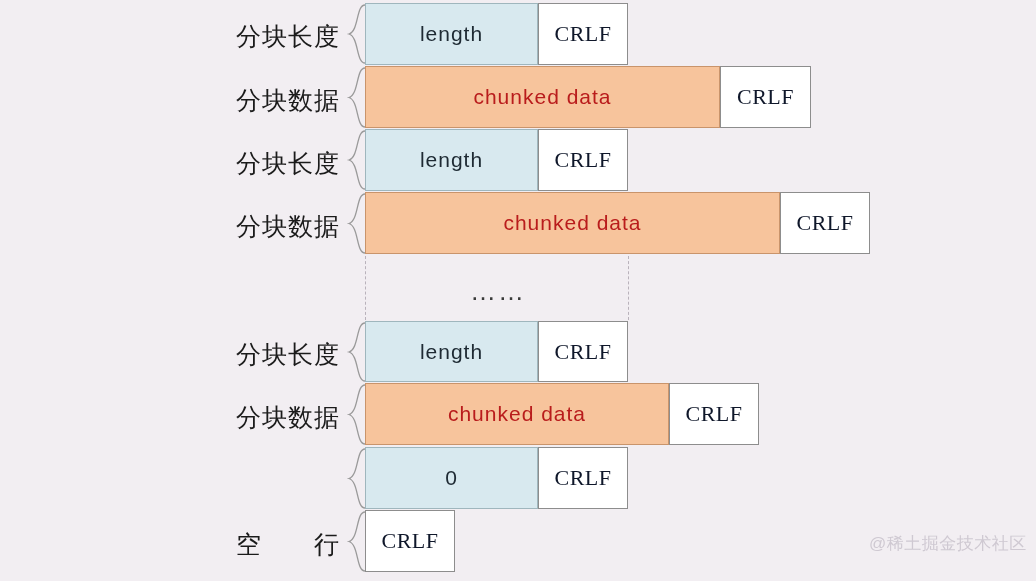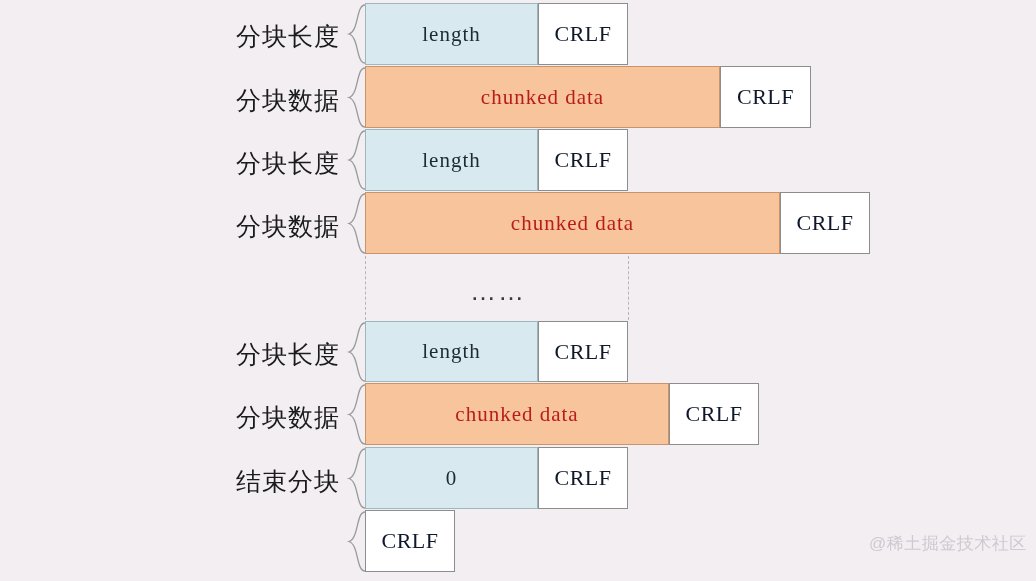--- a/index.html
+++ b/index.html
@@ -28,21 +28,21 @@
 
   
   .brace{position:absolute;left:345px;width:22px;}
 
   
   .cell{
     position:absolute;
     box-sizing:border-box;
     border:1px solid #8a8a8a;
     display:flex;align-items:center;justify-content:center;
-    font-family:Liberation Serif, serif;
+    font-family:Liberation Sans, sans-serif;
     font-size:21px;
     color:#26303a;
     letter-spacing:1px;
   }
   .cell.blue{background:#d8e9ef;border-color:#9fb6bd;color:#1e2a33;}
   .cell.orange{background:#f7c49c;border-color:#c9946b;color:#b91c1c;}
   .cell.white{
     background:#ffffff;border-color:#8d8d8d;
     font-family:"Liberation Serif", serif;
     font-size:22px;color:#0f172a;letter-spacing:0.5px;
@@ -117,27 +117,27 @@
   <div class="cell blue" style="left:365px;top:321px;width:173px;height:61px;">length</div>
   <div class="cell white" style="left:538px;top:321px;width:90px;height:61px;">CRLF</div>
 
   <div class="row-label" style="top:401px;">分块数据</div>
   <svg class="brace" style="top:384px;height:61px;" viewBox="0 0 22 61" preserveAspectRatio="none">
     <path d="M20 1 C11 1 14 27.5 4 30.5 C14 33.5 11 60 20 60" fill="none" stroke="#9a9a9a" stroke-width="1.3"></path>
   </svg>
   <div class="cell orange" style="left:365px;top:383px;width:304px;height:62px;">chunked data</div>
   <div class="cell white" style="left:669px;top:383px;width:90px;height:62px;">CRLF</div>
 
-  <div class="row-label" style="top:465px;">结束分块</div>
   <svg class="brace" style="top:448px;height:61px;" viewBox="0 0 22 61" preserveAspectRatio="none">
     <path d="M20 1 C11 1 14 27.5 4 30.5 C14 33.5 11 60 20 60" fill="none" stroke="#9a9a9a" stroke-width="1.3"></path>
   </svg>
   <div class="cell blue" style="left:365px;top:447px;width:173px;height:62px;">0</div>
   <div class="cell white" style="left:538px;top:447px;width:90px;height:62px;">CRLF</div>
 
+  <div class="row-label spaced" style="top:528px;">空　　行</div>
   <svg class="brace" style="top:511px;height:61px;" viewBox="0 0 22 61" preserveAspectRatio="none">
     <path d="M20 1 C11 1 14 27.5 4 30.5 C14 33.5 11 60 20 60" fill="none" stroke="#9a9a9a" stroke-width="1.3"></path>
   </svg>
   <div class="cell white" style="left:365px;top:510px;width:90px;height:62px;">CRLF</div>
 
   <div class="watermark" style="left:869px;top:532px;">@稀土掘金技术社区</div>
 
 </div>
 
 </body></html>

